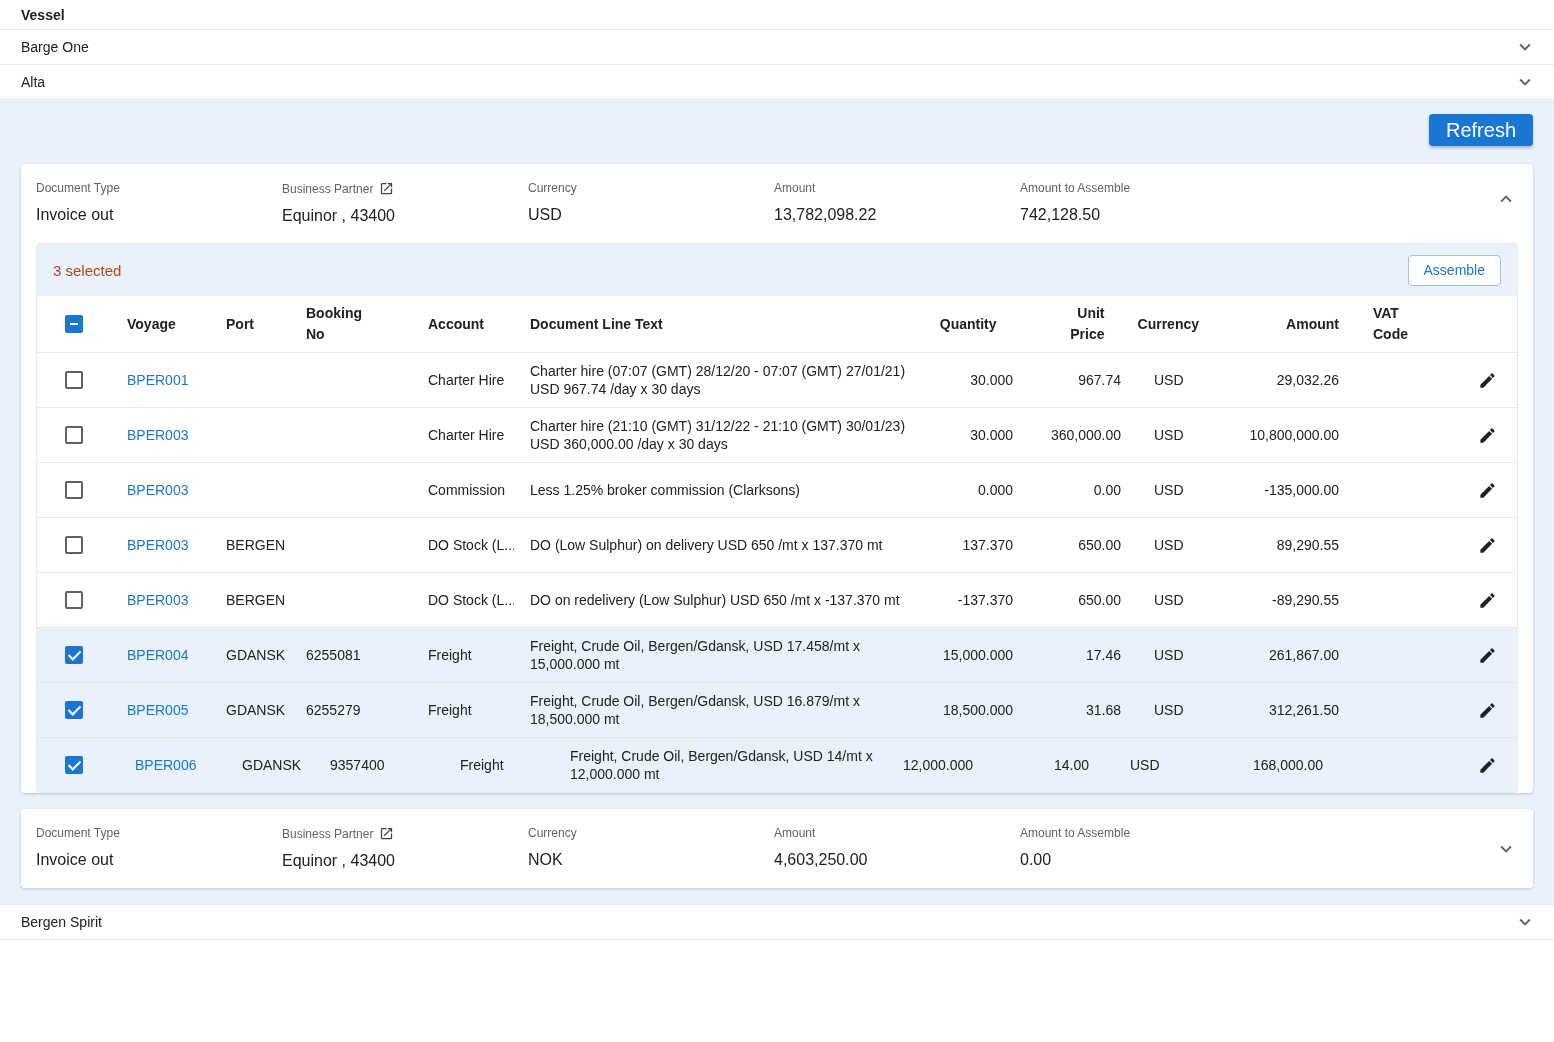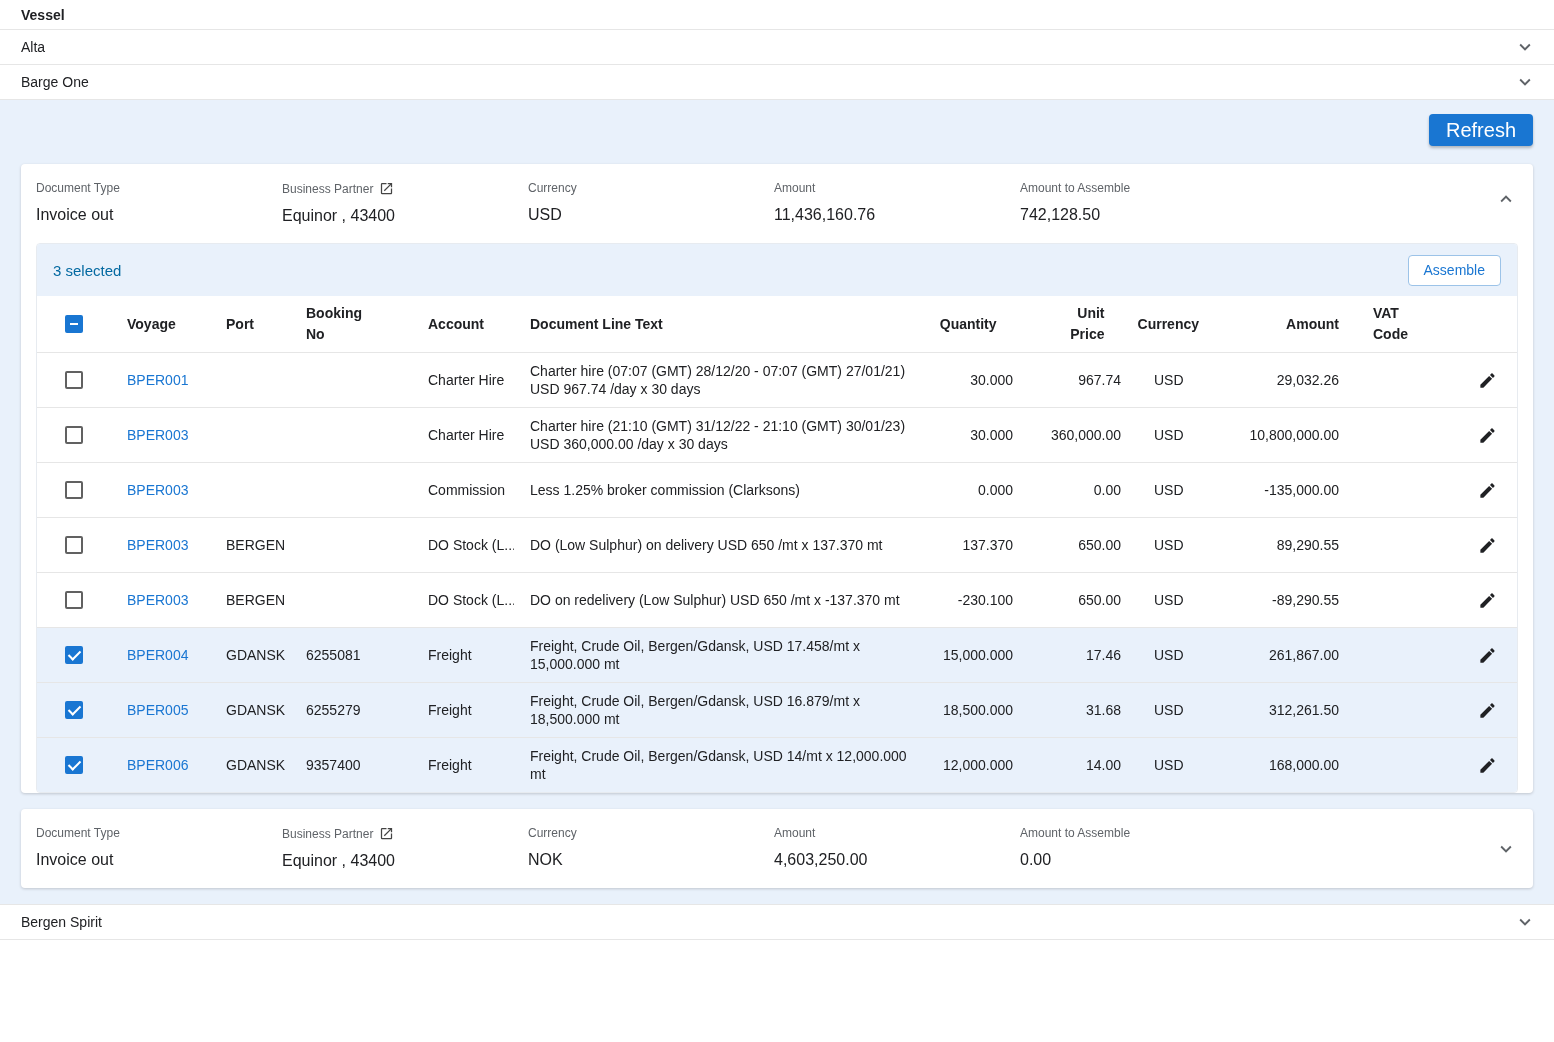--- a/index.html
+++ b/index.html
@@ -57,30 +57,30 @@
 
   
   .table-wrapper {
     margin: 0 15px 16px; border: 1px solid #e7ebf0; border-radius: 4px; overflow: hidden;
     background: #fff;
   }
   .selection-bar {
     background: #e9f1fb; height: 52px; display: flex; align-items: center;
     justify-content: space-between; padding: 0 16px;
   }
-  .selected-count { color: #0369a1; font-size: 15px; }
+  .selected-count { color: #c2410c; font-size: 15px; }
   .assemble-btn {
     background: #fff; color: #1976d2; border: 1px solid #9cc3e8; border-radius: 4px;
     height: 31px; padding: 0 15px; font-size: 14px; font-family: inherit; cursor: pointer;
   }
 
   .thead, .trow { display: flex; align-items: center; border-bottom: 1px solid #e6e6e6; background: #fff; }
   .thead { min-height: 56px; font-weight: 700; }
   .trow { min-height: 54px; }
-  .trow:last-child { border-bottom: none; }
+  .trow:last-child { border-bottom: none; gap: 8px; }
   .trow.selected { background: #e9f1fb; }
   .cell { display: flex; align-items: center; min-height: 54px; font-size: 14px; line-height: 18px; }
   .thead .cell { min-height: 56px; line-height: 21px; }
 
   .col-check    { flex: 0 0 74px;  justify-content: center; }
   .col-voyage   { flex: 0 0 99px;  padding-left: 16px; }
   .col-port     { flex: 0 0 80px;  padding-left: 16px; }
   .col-booking  { flex: 0 0 124px; padding-left: 16px; }
   .col-account  { flex: 0 0 100px; padding-left: 14px; white-space: nowrap; overflow: hidden; }
   .col-doctext  { flex: 1 1 auto;  padding-left: 16px; padding-right: 12px; }
@@ -117,28 +117,28 @@
 </head>
 <body>
 
 <div class="page">
 
   <div class="list-header">
     <span>Vessel</span>
   </div>
 
   <div class="accordion-row">
-    <span class="acc-label">Alta</span>
+    <span class="acc-label">Barge One</span>
     <svg class="chev" viewBox="0 0 24 24">
         <path d="M16.59 8.59 12 13.17 7.41 8.59 6 10l6 6 6-6z"></path>
       </svg>
   </div>
 
   <div class="accordion-row">
-    <span class="acc-label">Barge One</span>
+    <span class="acc-label">Alta</span>
     <svg class="chev" viewBox="0 0 24 24">
         <path d="M16.59 8.59 12 13.17 7.41 8.59 6 10l6 6 6-6z"></path>
       </svg>
   </div>
 
   <section class="expanded-section">
 
 
     <div class="toolbar">
       <button class="refresh-btn">Refresh</button>
@@ -158,21 +158,21 @@
               </svg>
           </div>
           <div class="field-value">Equinor , 43400</div>
         </div>
         <div class="field">
           <div class="field-label">Currency</div>
           <div class="field-value">USD</div>
         </div>
         <div class="field">
           <div class="field-label">Amount</div>
-          <div class="field-value">11,436,160.76</div>
+          <div class="field-value">13,782,098.22</div>
         </div>
         <div class="field">
           <div class="field-label">Amount to Assemble</div>
           <div class="field-value">742,128.50</div>
         </div>
       </div>
       <button class="collapse-btn top">
         <svg class="chev" viewBox="0 0 24 24">
             <path d="m12 8-6 6 1.41 1.41L12 10.83l4.59 4.58L18 14z"></path>
           </svg>
@@ -308,21 +308,21 @@
     <div class="cell col-check">
       <span class="checkbox"></span>
     </div>
     <div class="cell col-voyage">
       <a class="link">BPER003</a>
     </div>
     <div class="cell col-port">BERGEN</div>
     <div class="cell col-booking"></div>
     <div class="cell col-account">DO Stock (L...</div>
     <div class="cell col-doctext">DO on redelivery (Low Sulphur) USD 650 /mt x -137.370 mt</div>
-    <div class="cell col-qty">-230.100</div>
+    <div class="cell col-qty">-137.370</div>
     <div class="cell col-unit">650.00</div>
     <div class="cell col-currency">USD</div>
     <div class="cell col-amount">-89,290.55</div>
     <div class="cell col-vat"></div>
     <div class="cell col-edit">
       <button class="edit-btn">
         <svg class="pencil" viewBox="0 0 24 24">
                     <path d="M3 17.25V21h3.75L17.81 9.94l-3.75-3.75L3 17.25zM20.71 7.04c.39-.39.39-1.02 0-1.41l-2.34-2.34c-.39-.39-1.02-.39-1.41 0l-1.83 1.83 3.75 3.75 1.83-1.83z"></path>
                   </svg>
       </button>

